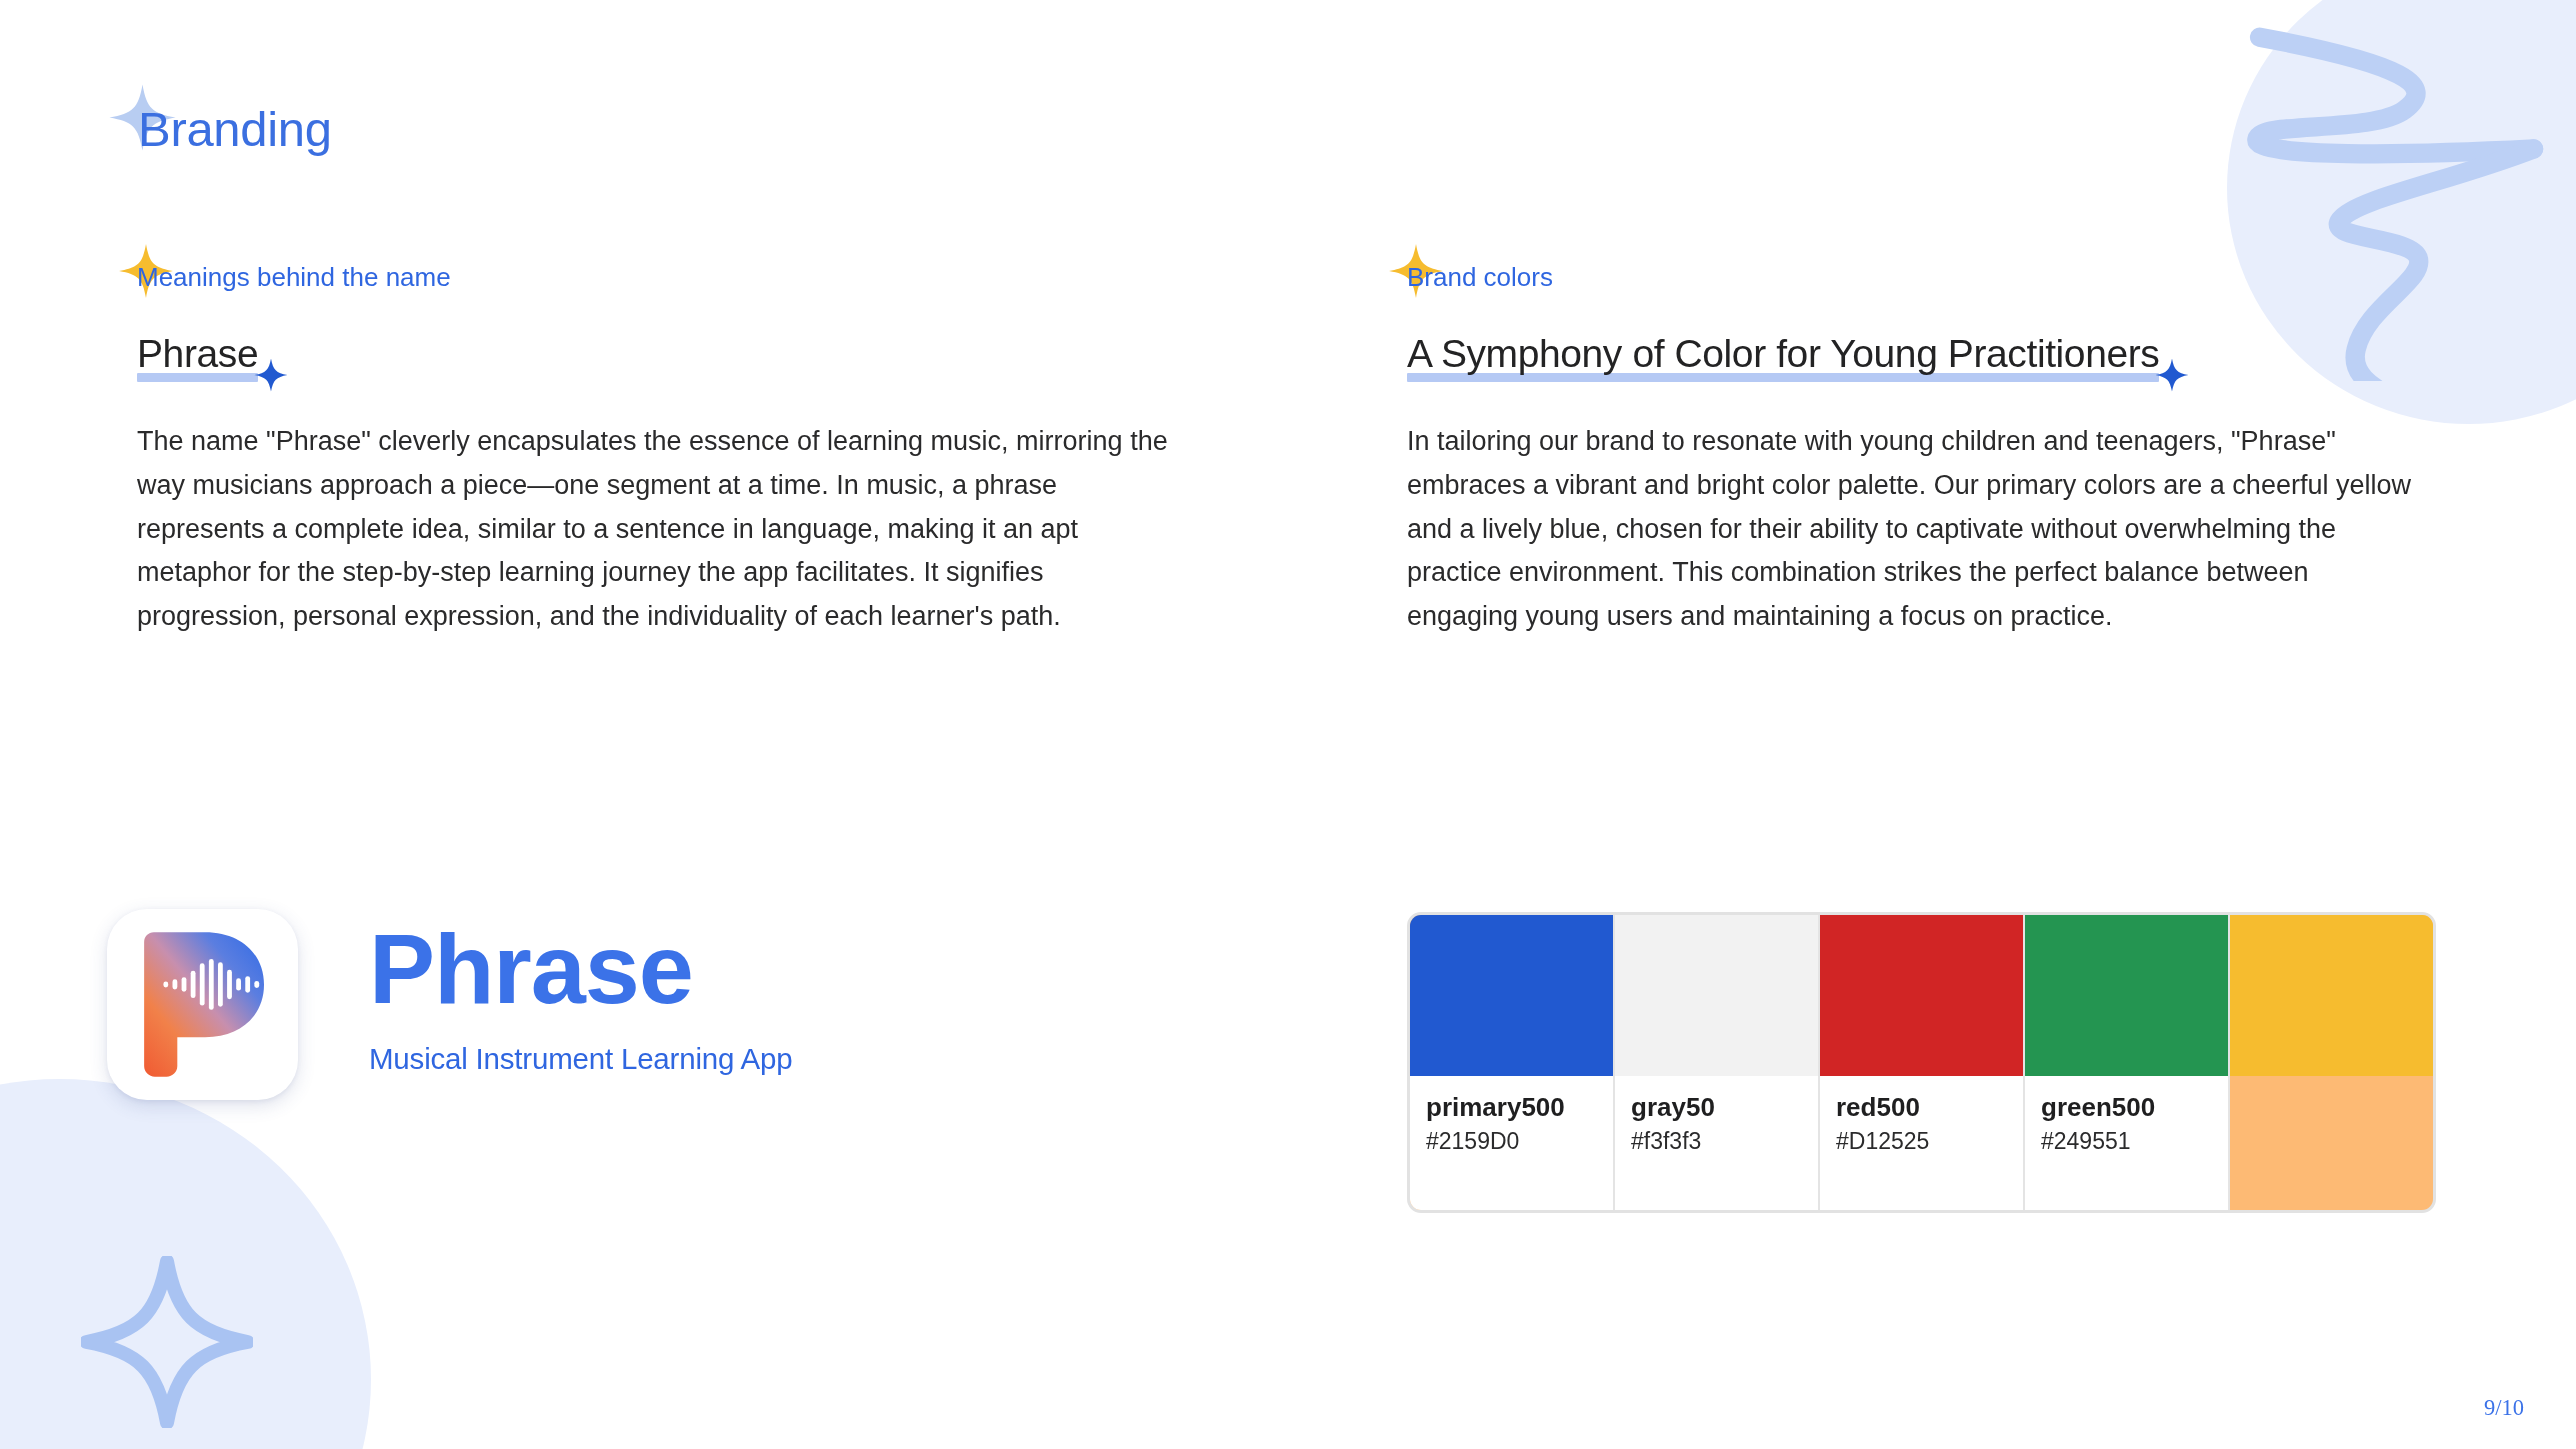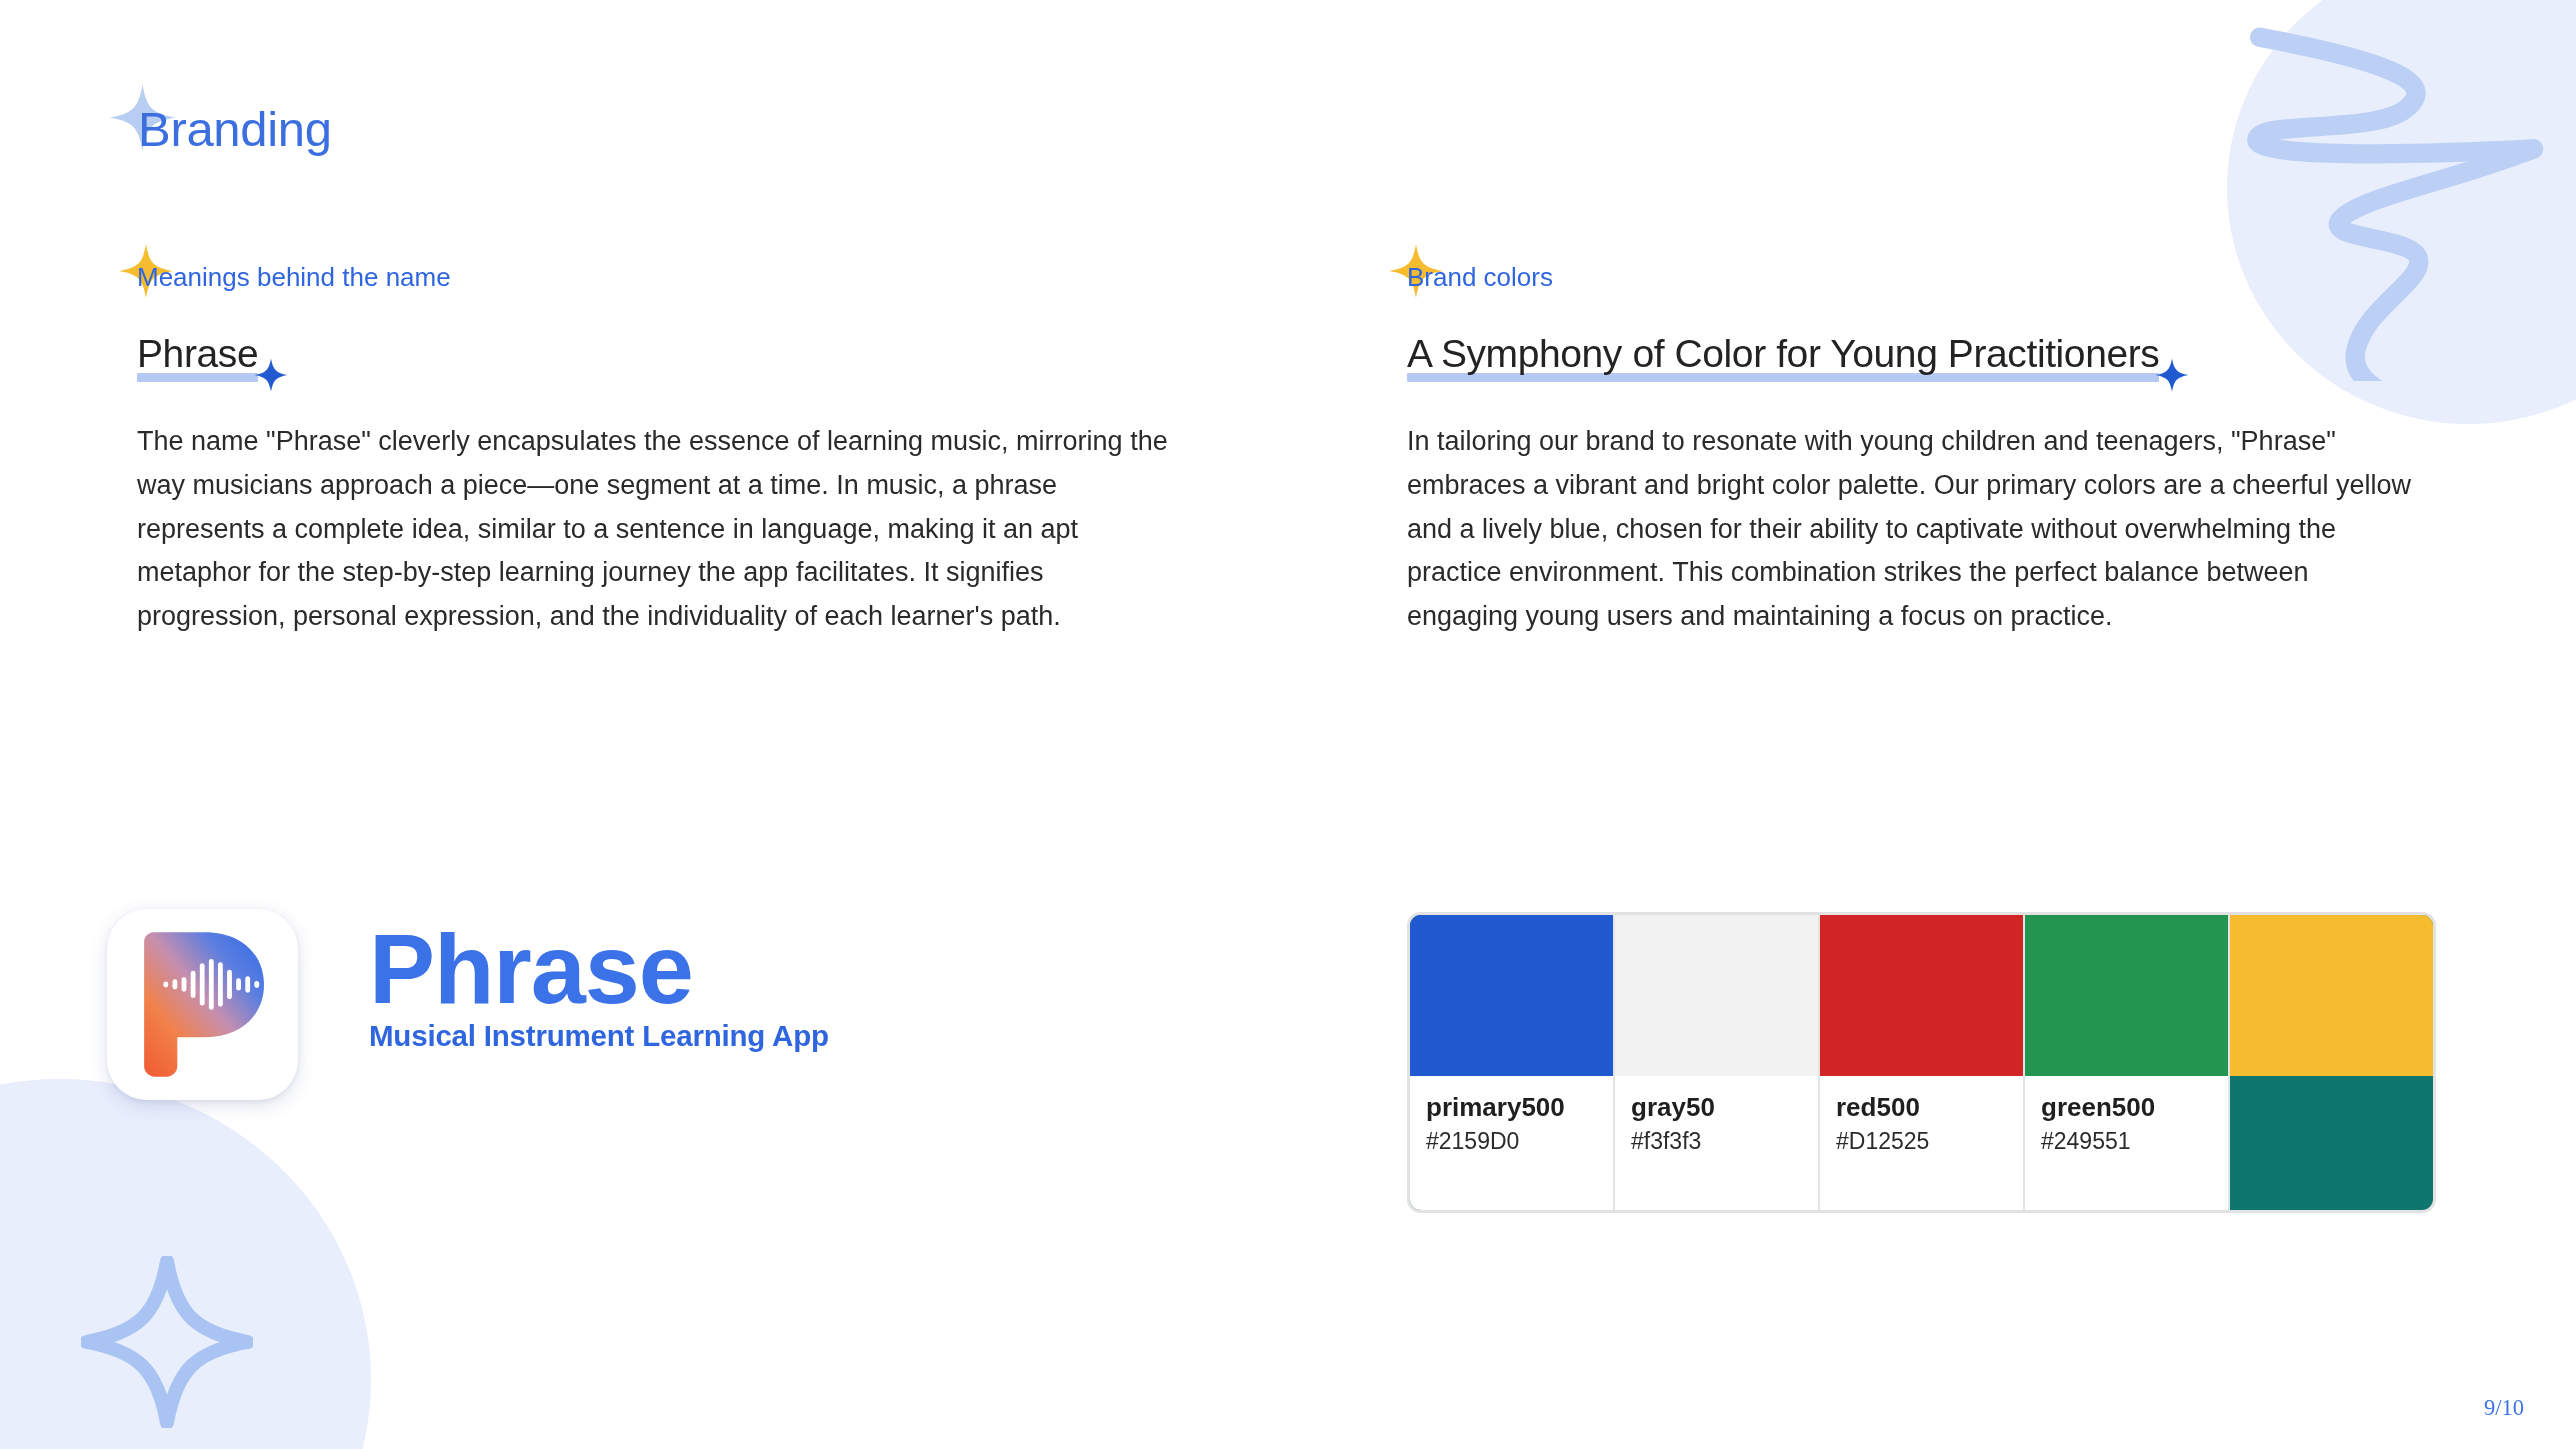--- a/index.html
+++ b/index.html
@@ -186,36 +186,36 @@
     padding-top: 9.7px;
   }
   .wordmark {
     font-size: 99px;
     font-weight: 700;
     color: #3b72e8;
     line-height: 1;
     letter-spacing: -1.1px;
   }
   .tagline {
-    margin-top: 3px;
+    margin-top: 26px;
     font-size: 29.5px;
-    font-weight: 700;
+    font-weight: 400;
     color: #2f66e0;
     line-height: 1;
     letter-spacing: -0.2px;
   }
 
   
   .swatch-card {
     position: absolute;
     left: 1407px;
     top: 912px;
     width: 1029px;
     height: 301px;
-    background: #0f766e;
+    background: #fdba74;
     border: 3.8px solid #e2e2e2;
     border-radius: 14px;
     display: flex;
     overflow: hidden;
     box-sizing: border-box;
   }
   .swatch-col {
     flex: 1 1 0;
     display: flex;
     flex-direction: column;

